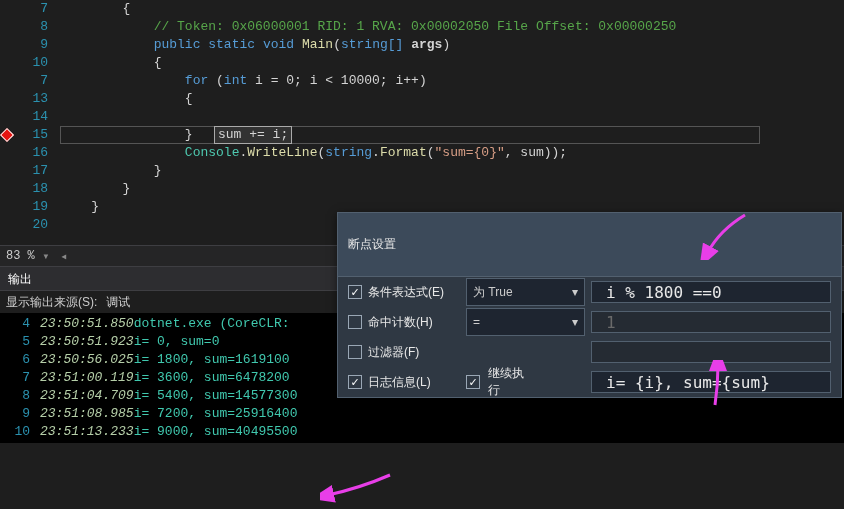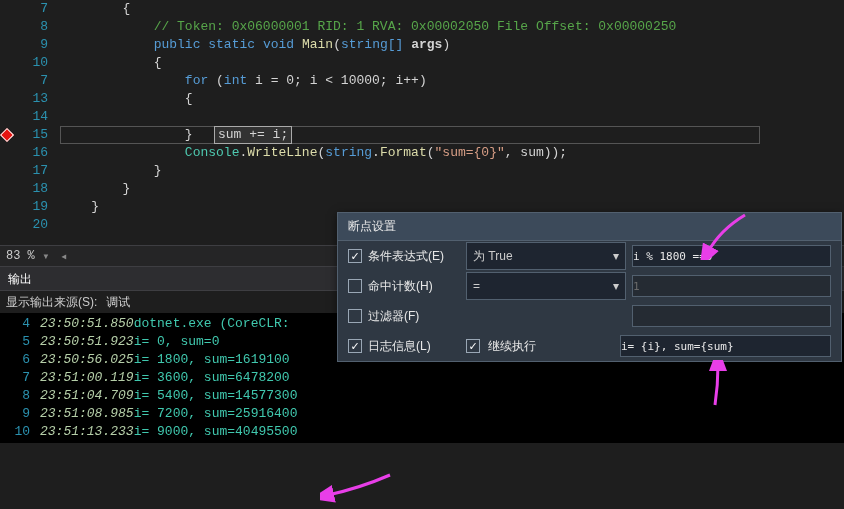--- a/index.html
+++ b/index.html
@@ -109,21 +109,21 @@
   width: 505px;
   background: #2f3843;
   border: 1px solid #52606f;
   font-family: "Microsoft YaHei", sans-serif;
   font-size: 12px;
   color: #e8e8e8;
   box-shadow: 0 2px 8px rgba(0,0,0,0.5);
 }
 .bp-title {
   background: #3c4a5a;
-  padding: 5px 10px;
+  padding: 23px 10px;
   border-bottom: 1px solid #52606f;
 }
 .bp-row {
   display: flex;
   align-items: center;
   height: 30px;
   padding: 0 10px;
   gap: 6px;
 }
 .cb {
@@ -153,24 +153,24 @@
   display: flex;
   align-items: center;
   justify-content: space-between;
   cursor: pointer;
 }
 .bp-input {
   height: 22px;
   background: #1e2530;
   border: 1px solid #52606f;
   color: #e8e8e8;
-  padding: 0 0;
+  padding: 0 14px;
   flex: 1;
   font-family: Consolas, monospace;
-  font-size: 11px;
+  font-size: 16px;
 }
 .bp-input.ro { color: #6a6a6a; background: #252b33; }
 .arrow-svg { position: absolute; pointer-events: none; }
 </style>
 </head>
 <body>
 
 <div class="editor">
   <div class="code-line">
       <div class="gutter">7</div>

